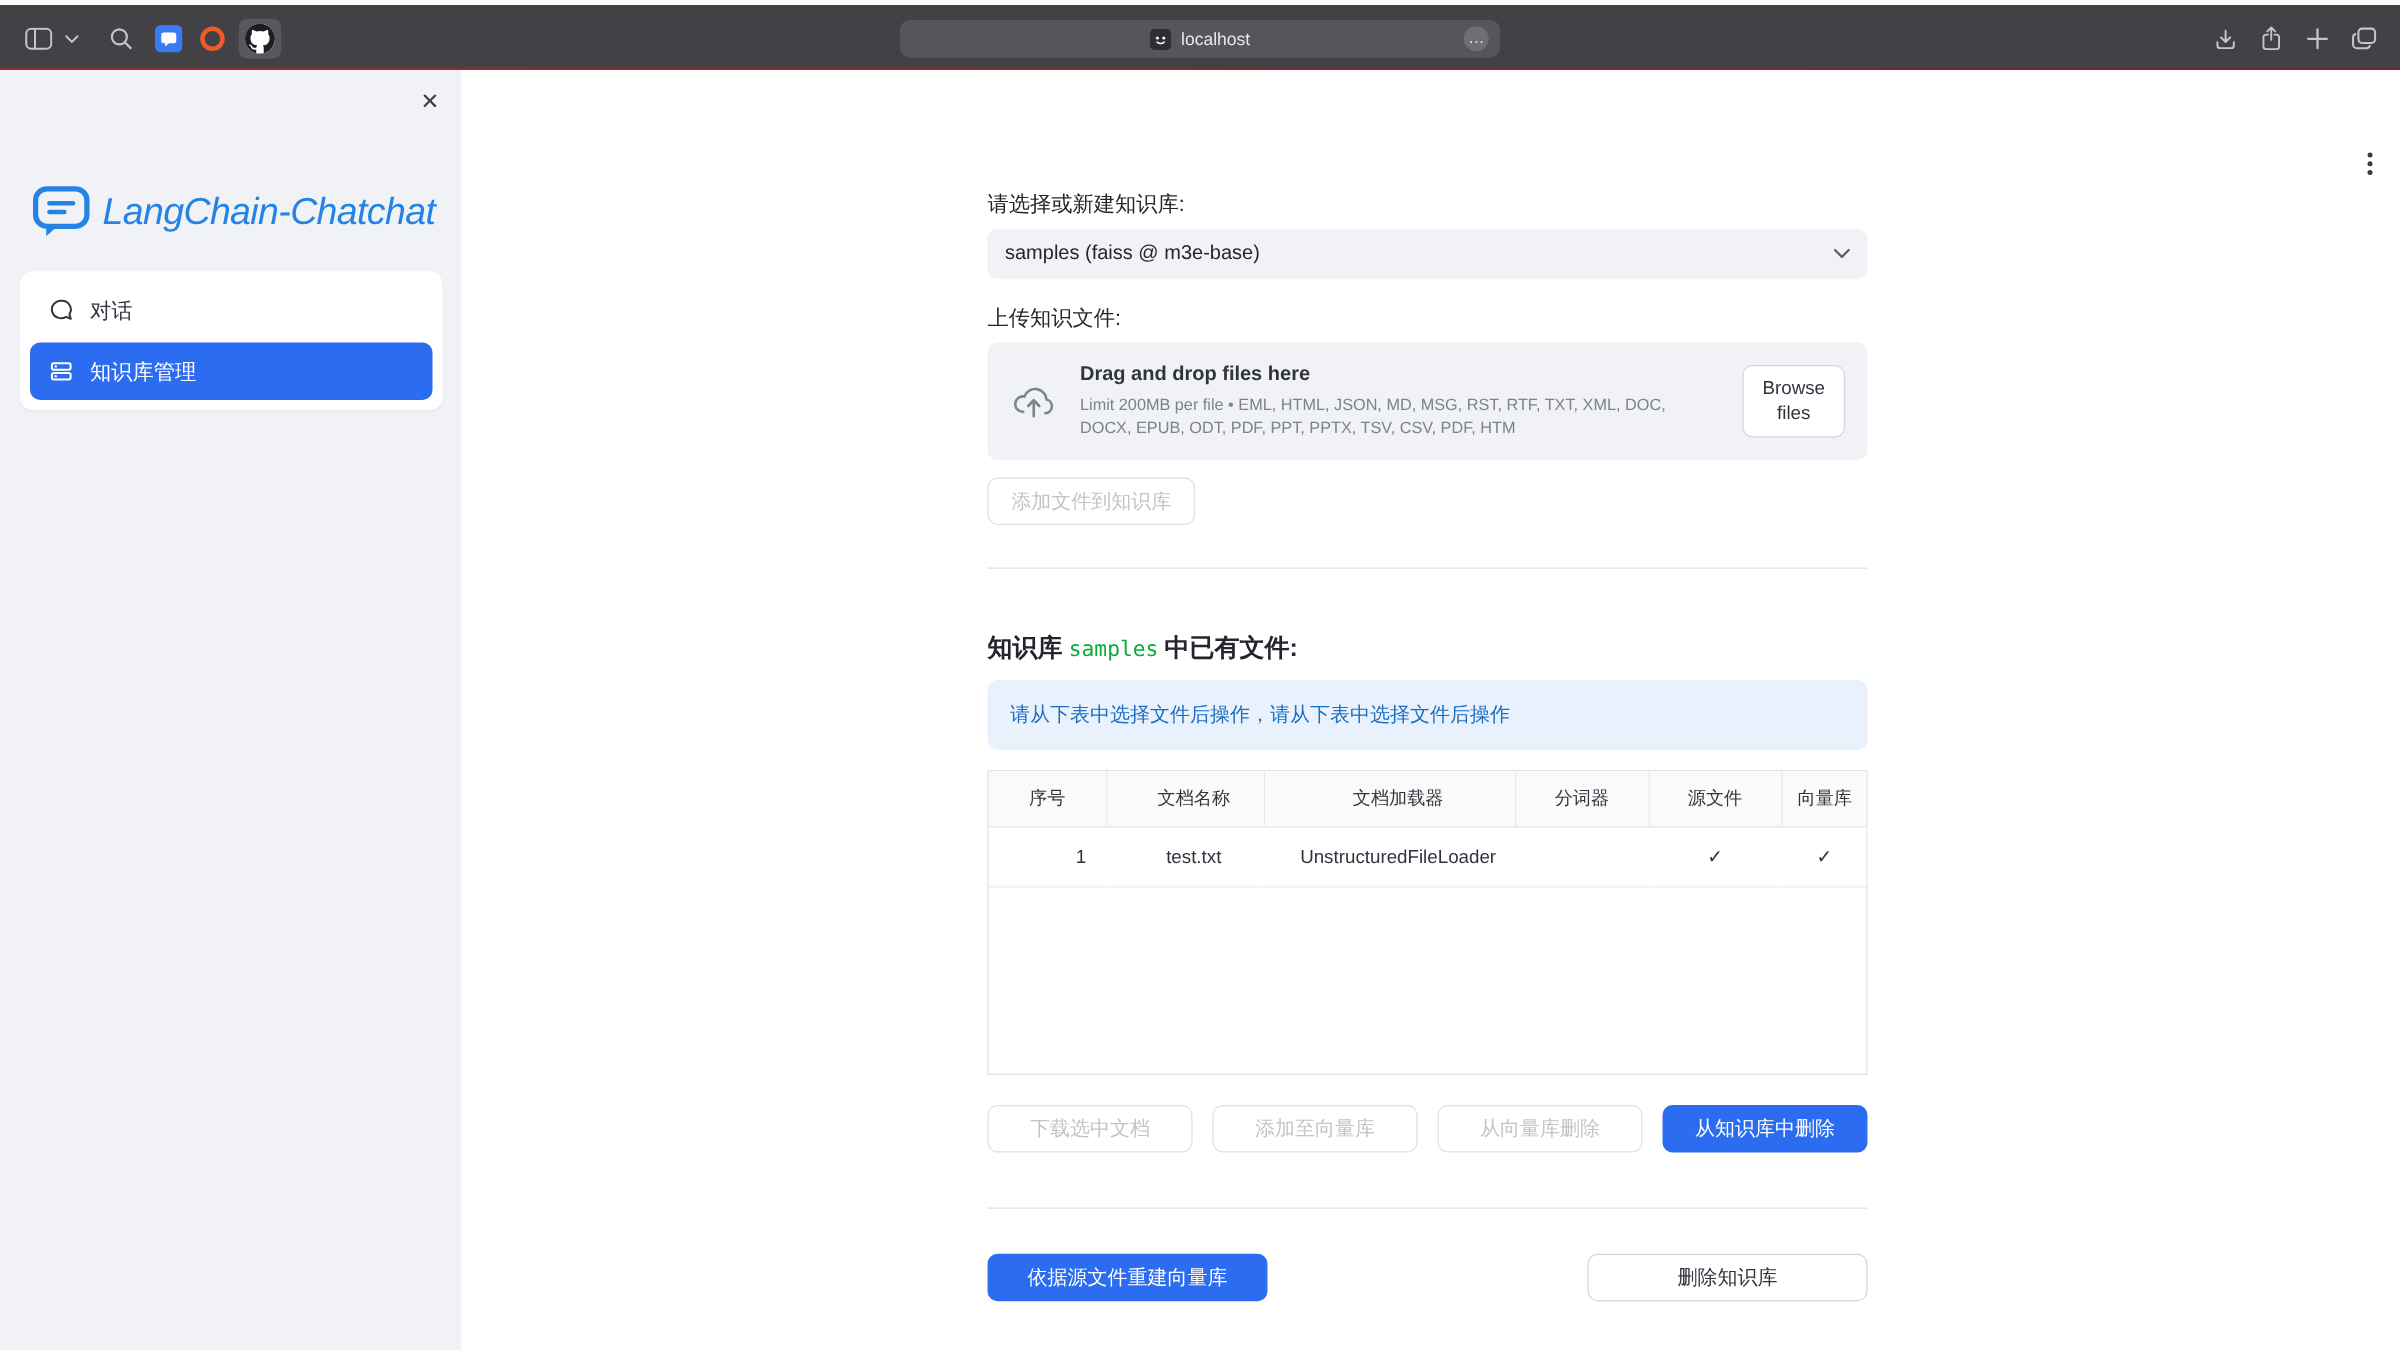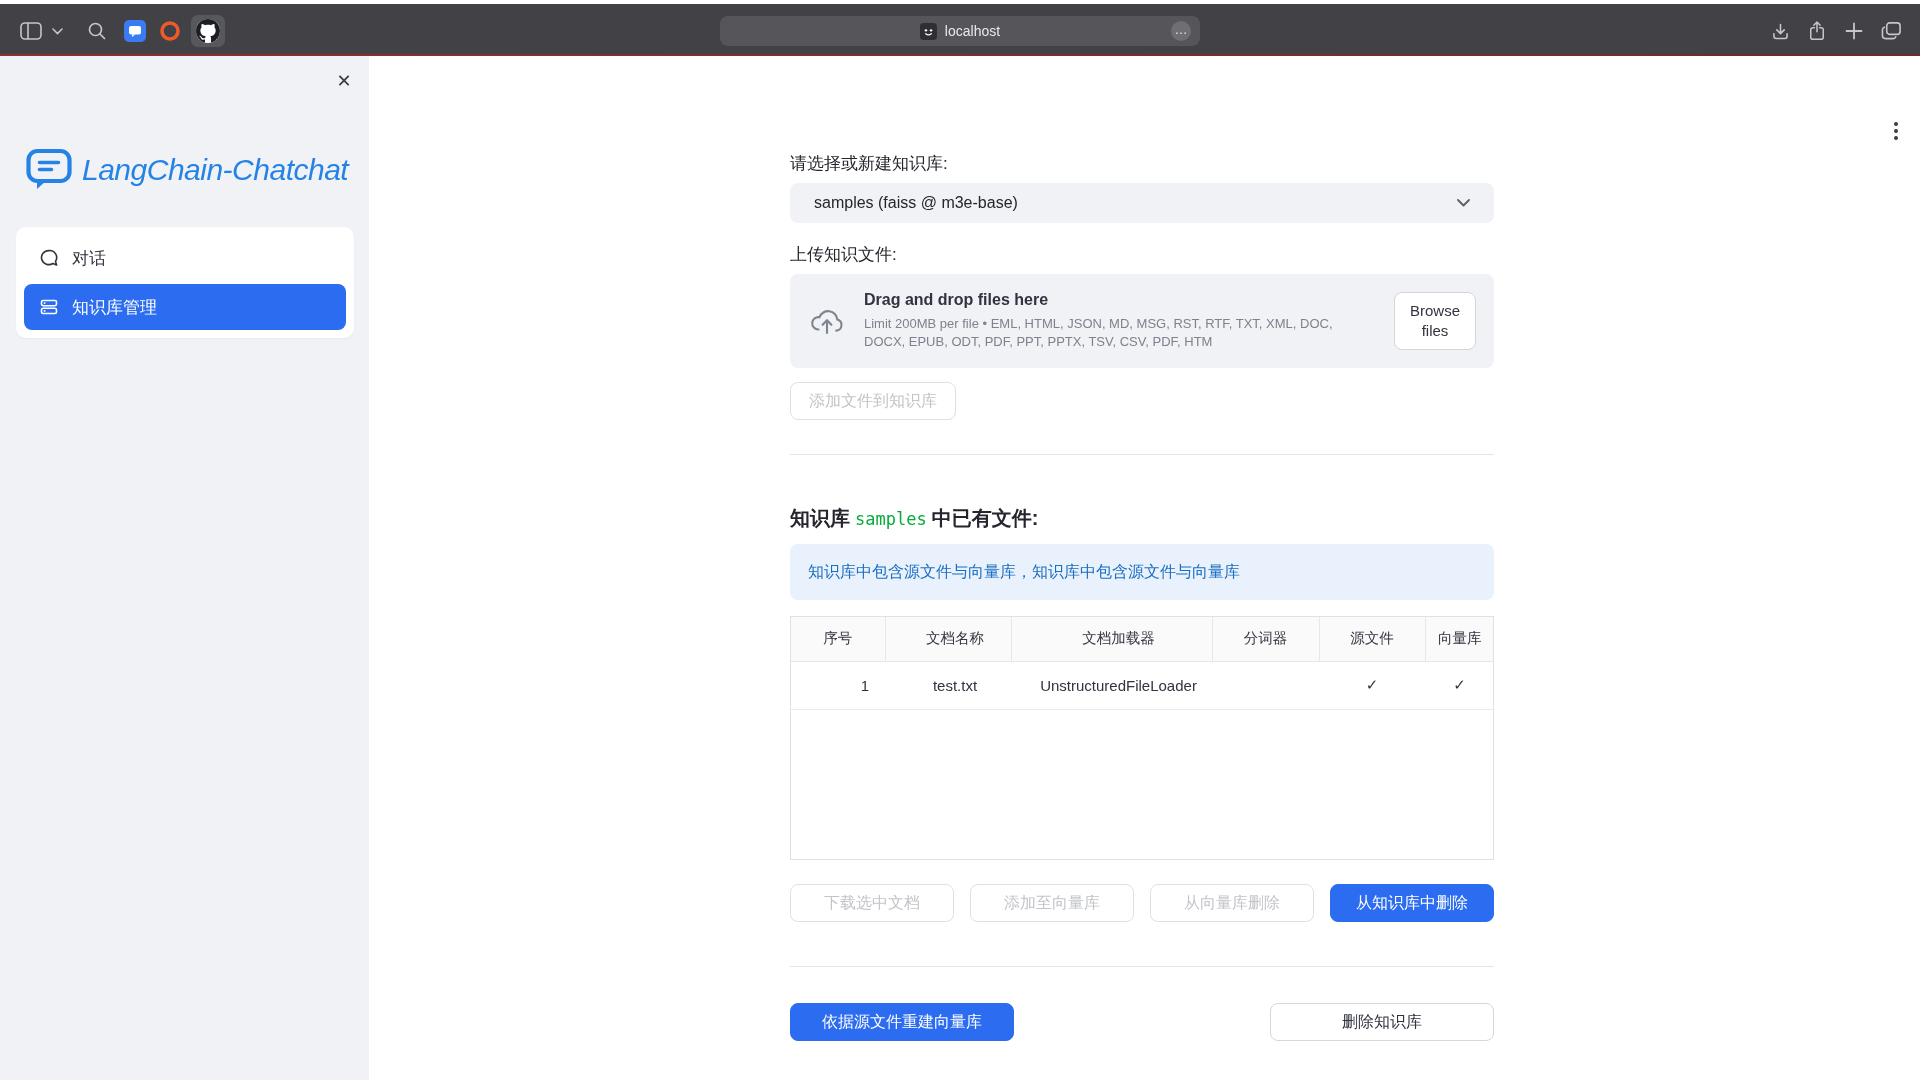--- a/index.html
+++ b/index.html
@@ -54,38 +54,38 @@
     cursor:pointer; background:none; border:none;
   }
   .logo-row {
     position:absolute; left:26px; top:92px; display:flex; align-items:center; gap:10px;
   }
   .logo-text {
     font-size:30px; font-weight:normal; font-style:italic; color:#2583e6; letter-spacing:-0.5px;
     white-space:nowrap;
   }
   .menu-card {
-    position:absolute; left:16px; top:171px; width:338px; height:111px;
+    position:absolute; left:16px; top:161px; width:338px; height:111px;
     background:#fff; border-radius:10px; padding:8px;
     box-shadow:0 1px 2px rgba(0,0,0,0.04);
   }
   .menu-item {
     height:46px; border-radius:8px; display:flex; align-items:center; gap:13px;
     padding-left:15px; font-size:17px; color:#31333f; cursor:pointer;
   }
   .menu-item + .menu-item { margin-top:3px; }
   .menu-item.active { background:#2b6cf0; color:#fff; }
 
   
   .content { position:absolute; left:790px; top:58px; width:704px; }
 
   .field-label { margin-top:94px; font-size:17px; color:#24252d; }
   .select-box {
     margin-top:8px; height:40px; background:#f0f2f6; border-radius:8px;
-    display:flex; align-items:center; padding:0 24px; font-size:16px; color:#24252d;
+    display:flex; align-items:center; padding:0 14px; font-size:16px; color:#24252d;
     cursor:pointer;
   }
   .select-box .grow { flex:1; }
 
   .upload-label { margin-top:20px; font-size:17px; color:#24252d; }
   .uploader {
     margin-top:8px; height:94px; background:#f0f2f6; border-radius:8px;
     display:flex; align-items:center; padding:0 18px; gap:18px; cursor:pointer;
   }
   .uploader-texts { flex:1; }
@@ -339,21 +339,21 @@
 
     <button class="btn disabled add-files-btn">添加文件到知识库</button>
 
     <div class="divider divider-1"></div>
 
     <div class="kb-heading">
       <span>知识库</span><span class="code">samples</span><span>中已有文件:</span>
     </div>
 
     <div class="info-box">
-      <span>知识库中包含源文件与向量库，知识库中包含源文件与向量库</span>
+      <span>请从下表中选择文件后操作，请从下表中选择文件后操作</span>
     </div>
 
     <div class="table-wrap">
       <table class="kb-table">
         <colgroup>
           <col style="width:94px">
             <col style="width:126px">
             <col style="width:201px">
           <col style="width:107px">
             <col style="width:106px">

